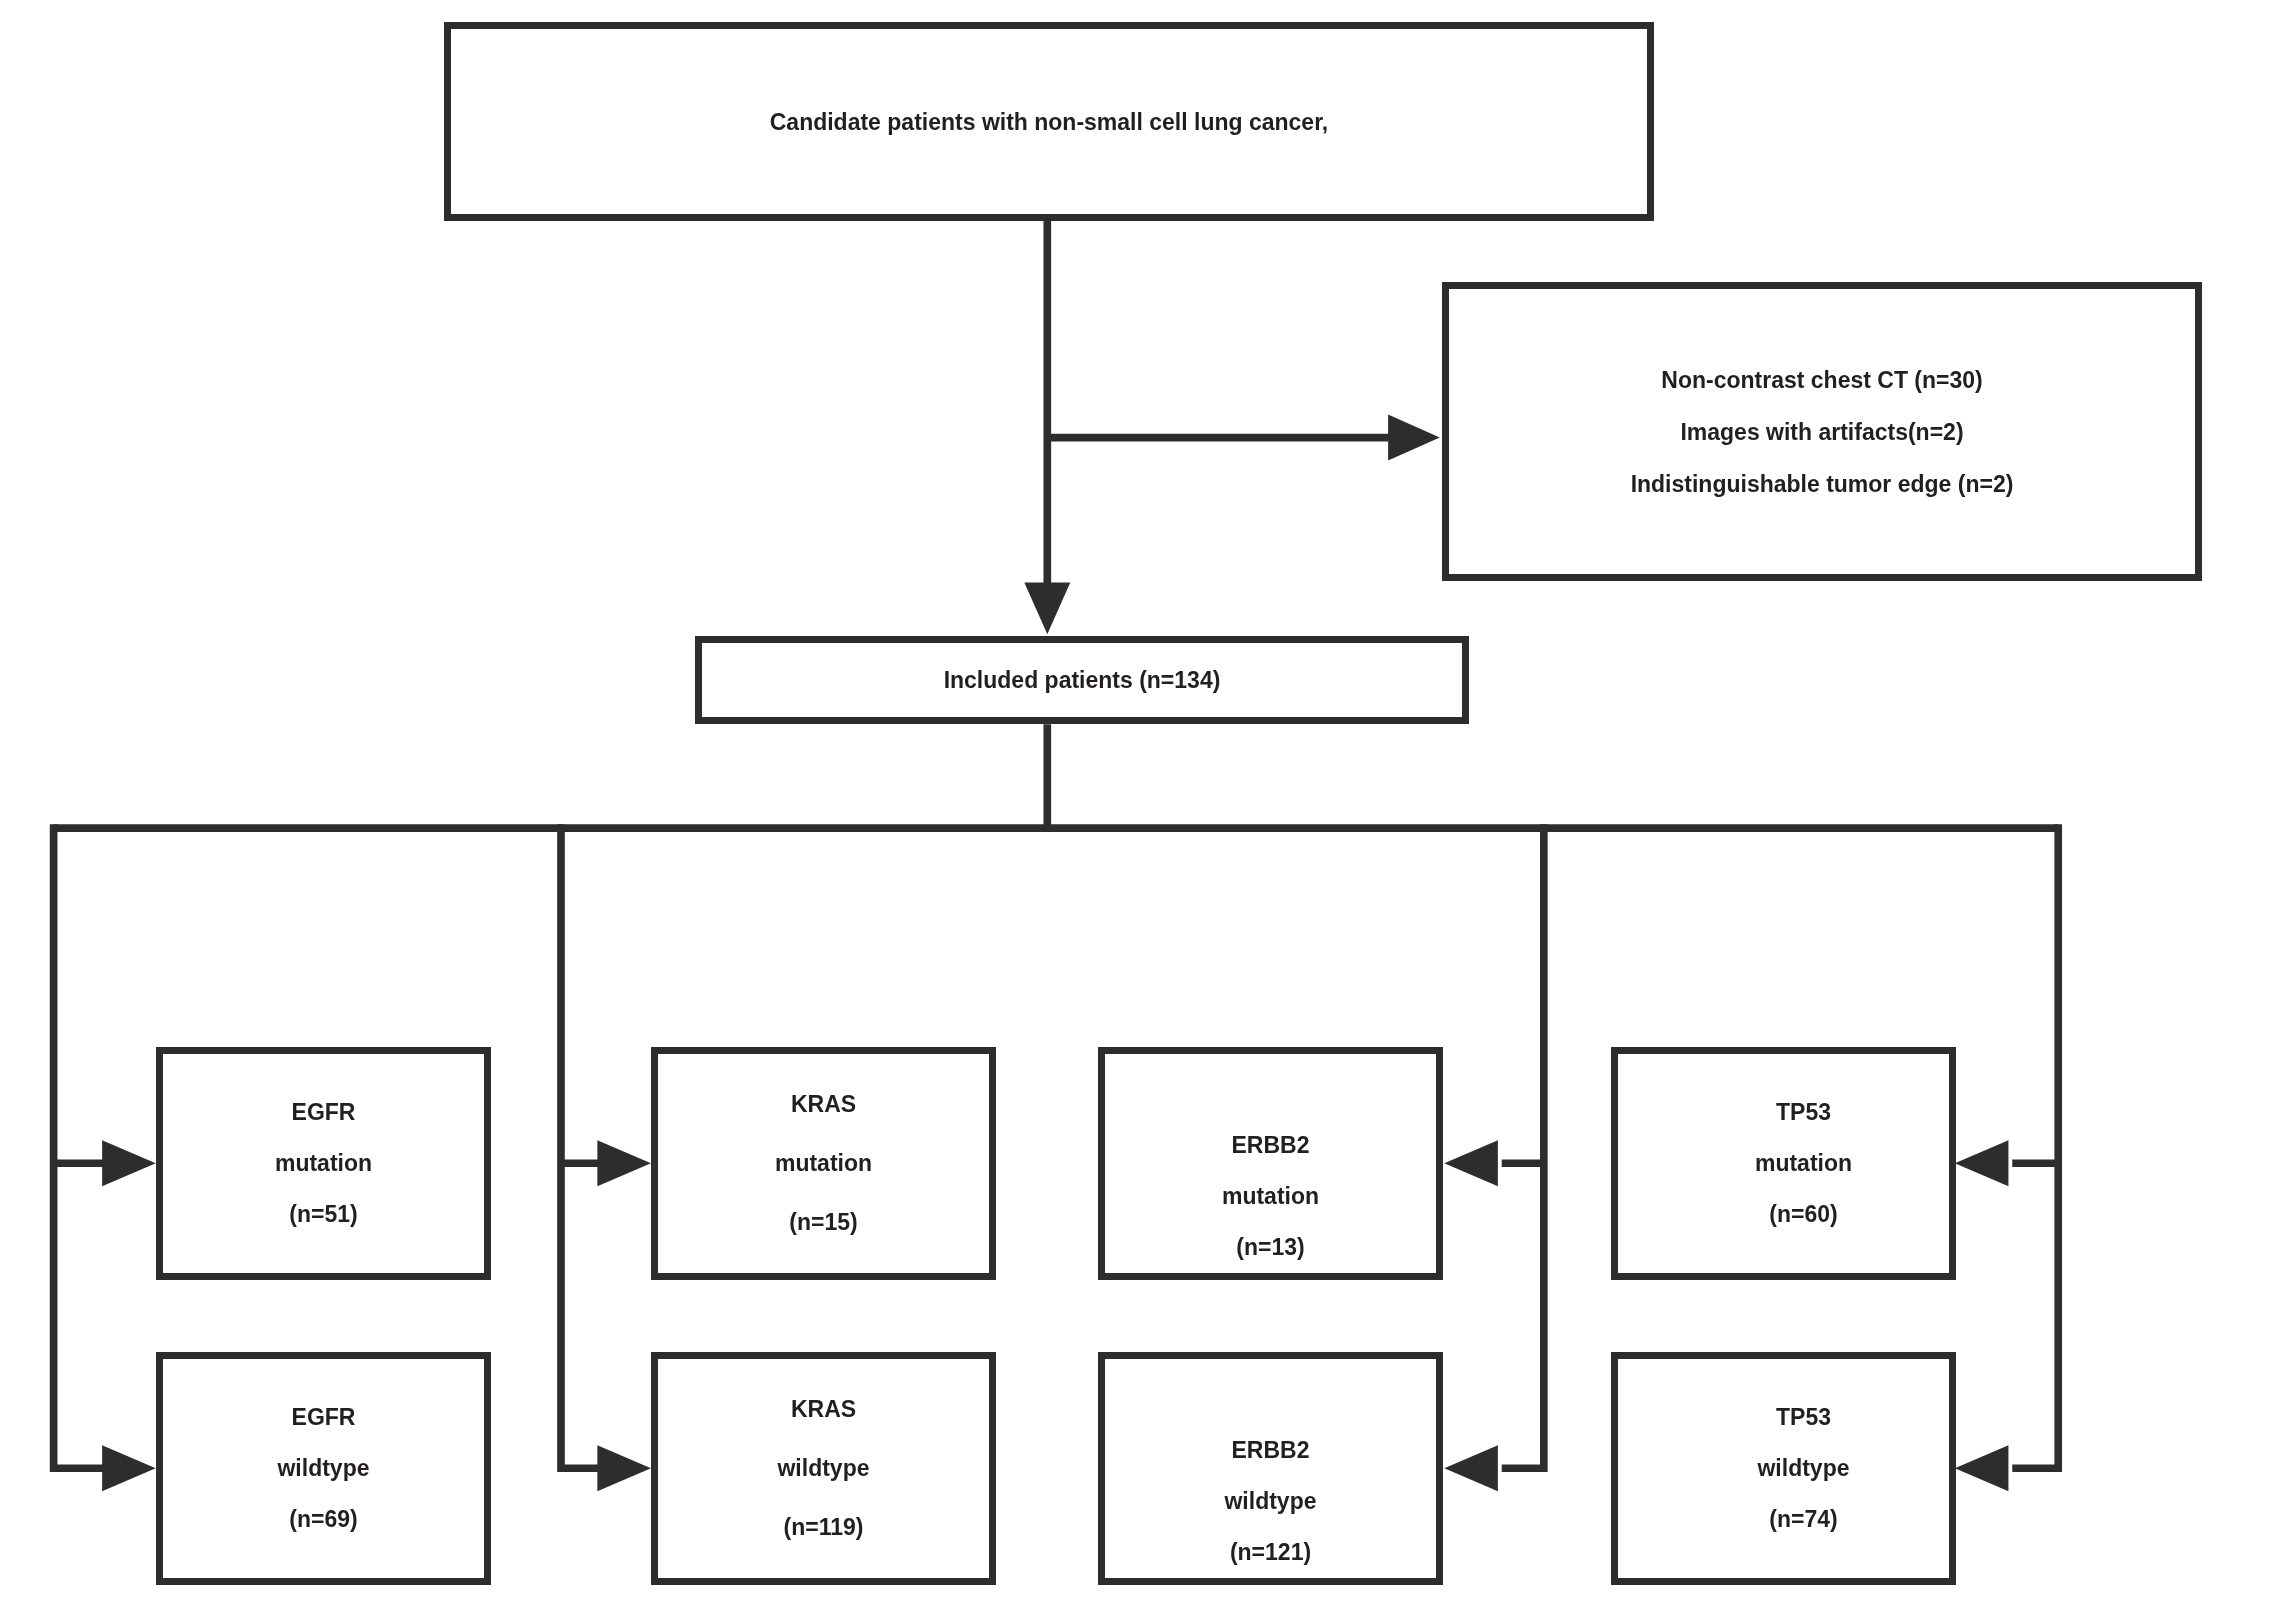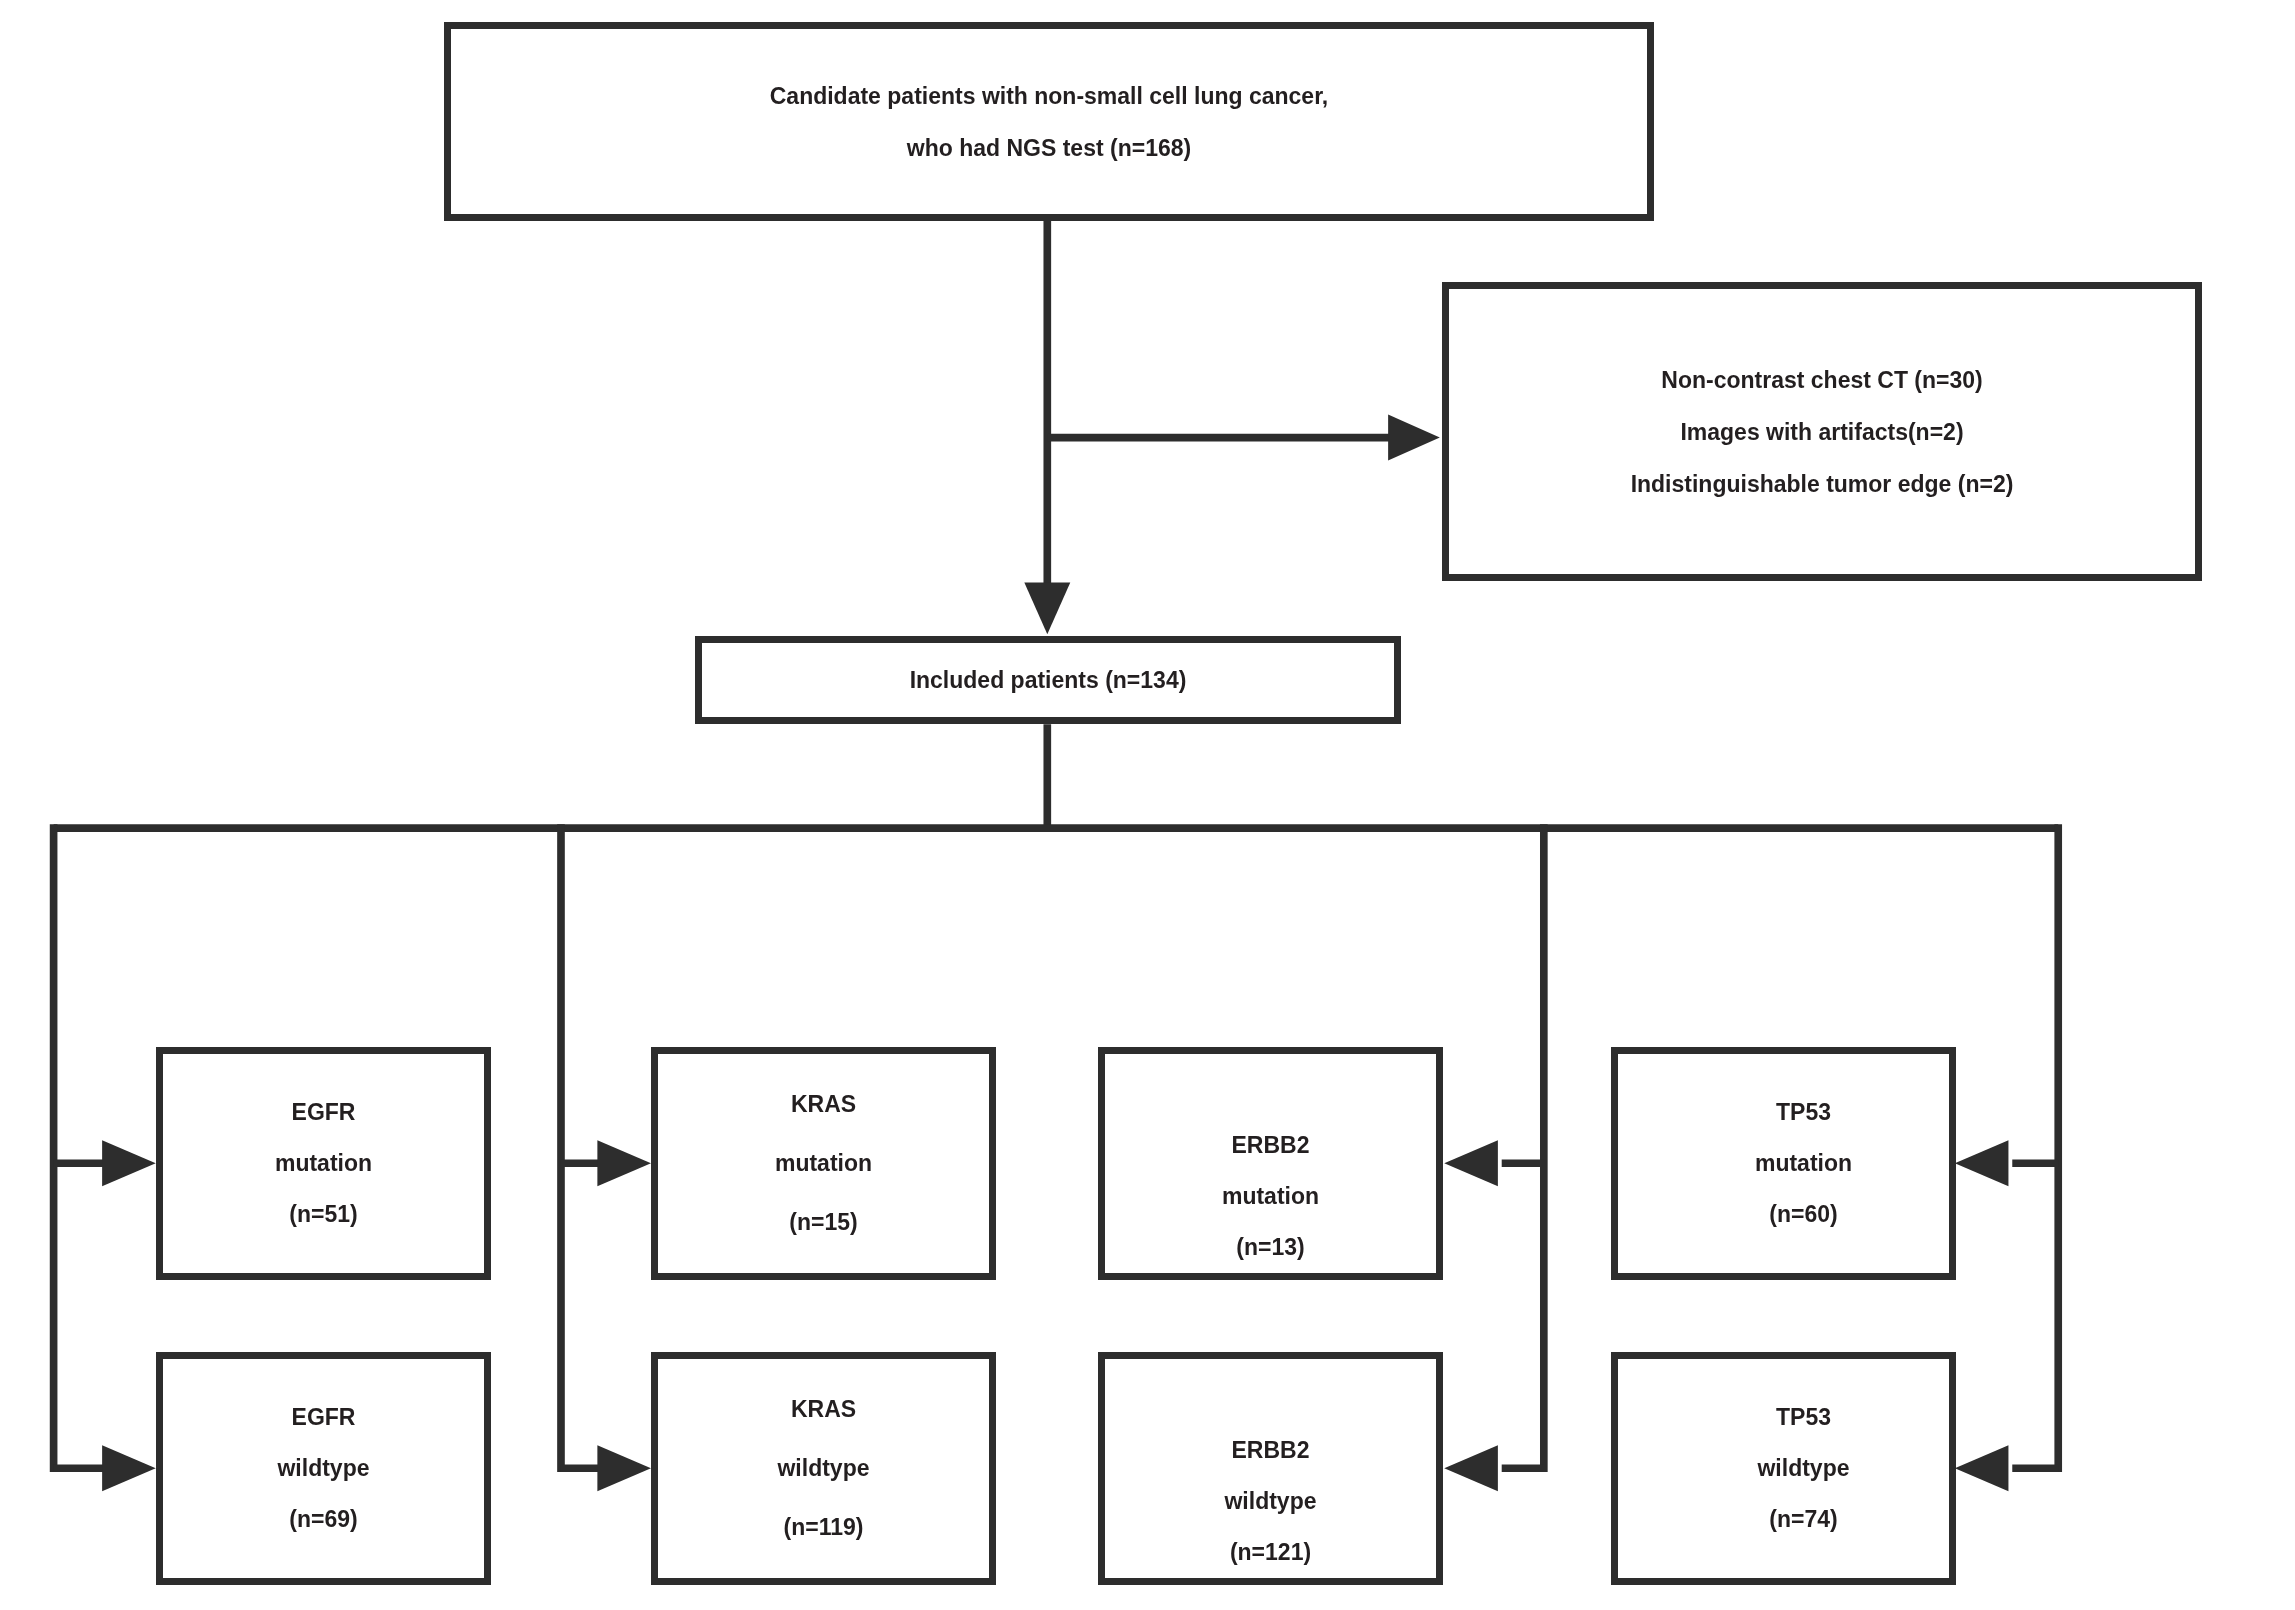--- a/index.html
+++ b/index.html
@@ -38,21 +38,21 @@
     font-size:23px;
     line-height:52px;
     color:var(--text);
   }
   .box span{display:block;white-space:nowrap;}
   
   .b-top{left:444px;top:22px;width:1210px;height:199px;}
   
   .b-excl{left:1442px;top:282px;width:760px;height:299px;}
   
-  .b-incl{left:695px;top:636px;width:706px;height:88px;}
+  .b-incl{left:695px;top:636px;width:774px;height:88px;}
   
   .r-mut{top:1047px;height:233px;}
   .r-wt{top:1352px;height:233px;}
   .c-egfr{left:156px;width:335px;}
   .c-kras{left:651px;width:345px;gap:8px;}
   .c-erbb2{left:1098px;width:345px;justify-content:flex-end;}
   .c-tp53{left:1611px;width:345px;padding-left:40px;}
   .cohort{line-height:51px;}
 </style>
 </head>
@@ -113,21 +113,20 @@
       <polygon points="3063,1822 3147,1786 3147,1858"></polygon>
     </g>
     <g>
       <line x1="3225" y1="2300" x2="3153" y2="2300"></line>
       <polygon points="3063,2300 3147,2264 3147,2336"></polygon>
     </g>
   </svg>
 
   <div class="box b-top">
     <span>Candidate patients with non-small cell lung cancer,</span>
-    <span>who had NGS test (n=168)</span>
   </div>
 
   <div class="box b-excl">
     <span>Non-contrast chest CT (n=30)</span>
     <span>Images with artifacts(n=2)</span>
     <span>Indistinguishable tumor edge (n=2)</span>
   </div>
 
   <div class="box b-incl">
     <span>Included patients (n=134)</span>

